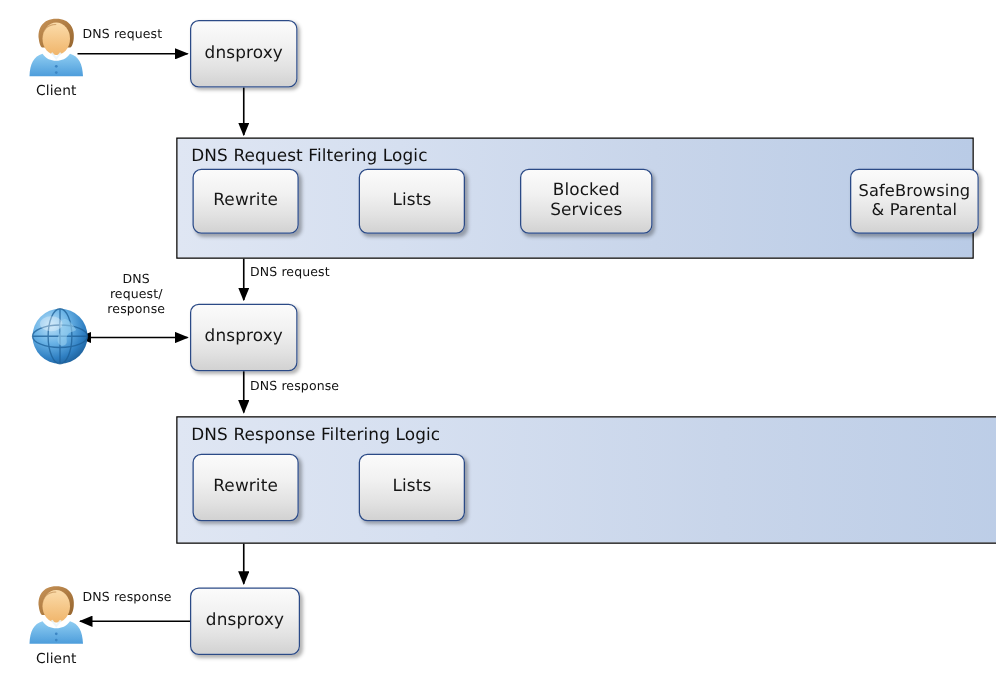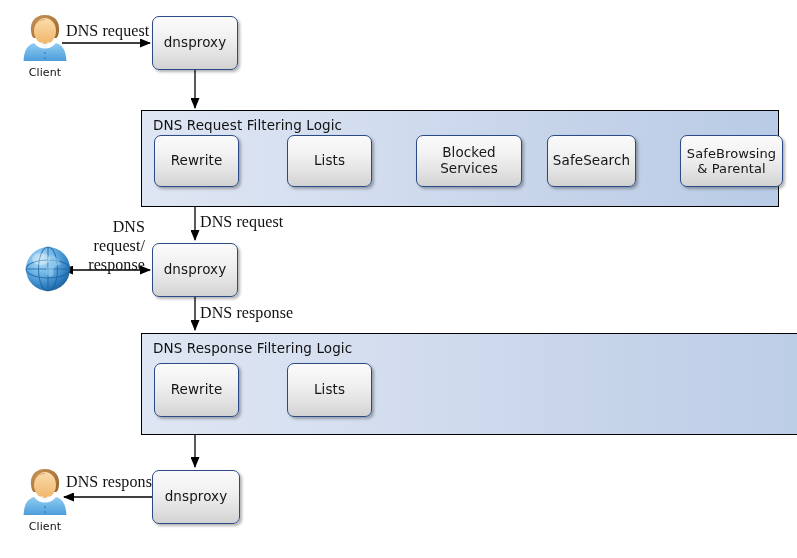--- a/index.html
+++ b/index.html
@@ -60,28 +60,27 @@
     top: 6px;
     font-size: 13.5px;
     color: #111111;
     letter-spacing: .1px;
     white-space: nowrap;
   }
 
   
   .edge-label {
     position: absolute;
-    font-size: 16px;
+    font-size: 10px;
     color: #111111;
     line-height: 1.18;
     white-space: pre-line;
     letter-spacing: .1px;
-    font-family: Liberation Serif, serif;
-  }
-  .edge-label.center { text-align: right; }
+  }
+  .edge-label.center { text-align: center; }
 
   
   .actor-caption {
     position: absolute;
     font-size: 11px;
     color: #111111;
     text-align: center;
     line-height: 1.18;
     white-space: pre-line;
     letter-spacing: .1px;
@@ -167,23 +166,20 @@
   <div class="node" style="left:154px; top:135px; width:85px; height:52px;">
     <span class="node-label">Rewrite</span>
   </div>
   <div class="node" style="left:287px; top:135px; width:85px; height:52px;">
     <span class="node-label">Lists</span>
   </div>
   <div class="node" style="left:416px; top:135px; width:106px; height:52px;">
     <span class="node-label">Blocked
 Services</span>
   </div>
-  <div class="node" style="left:547px; top:135px; width:89px; height:52px;">
-    <span class="node-label">SafeSearch</span>
-  </div>
   <div class="node" style="left:680px; top:135px; width:103px; height:52px; font-size:13px;">
     <span class="node-label">SafeBrowsing
 &amp; Parental</span>
   </div>
 
   <div class="actor-icon" style="left:22px; top:243px; width:52px; height:52px;">
     <svg width="52" height="52" viewBox="0 0 52 52">
       <defs>
         <radialGradient id="globeG" cx="34%" cy="30%" r="78%">
           <stop offset="0%" stop-color="#bfe2f8"></stop>

